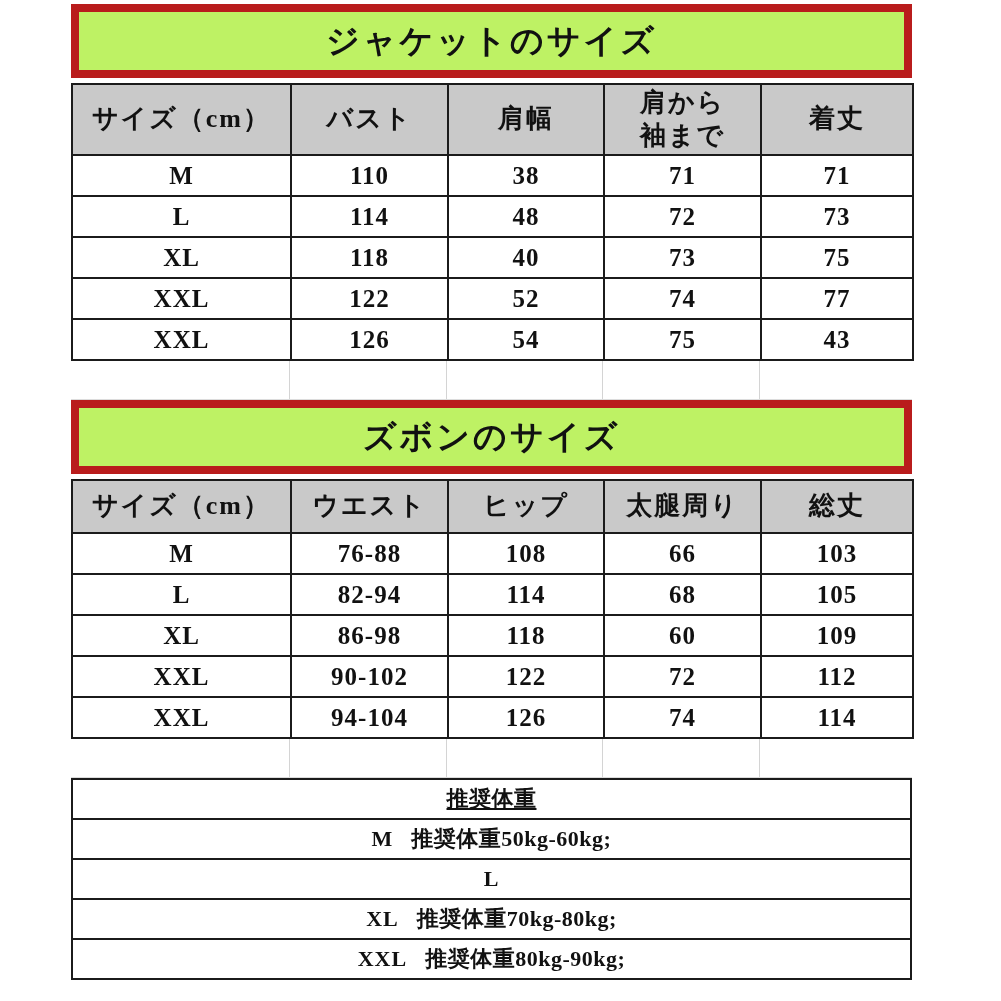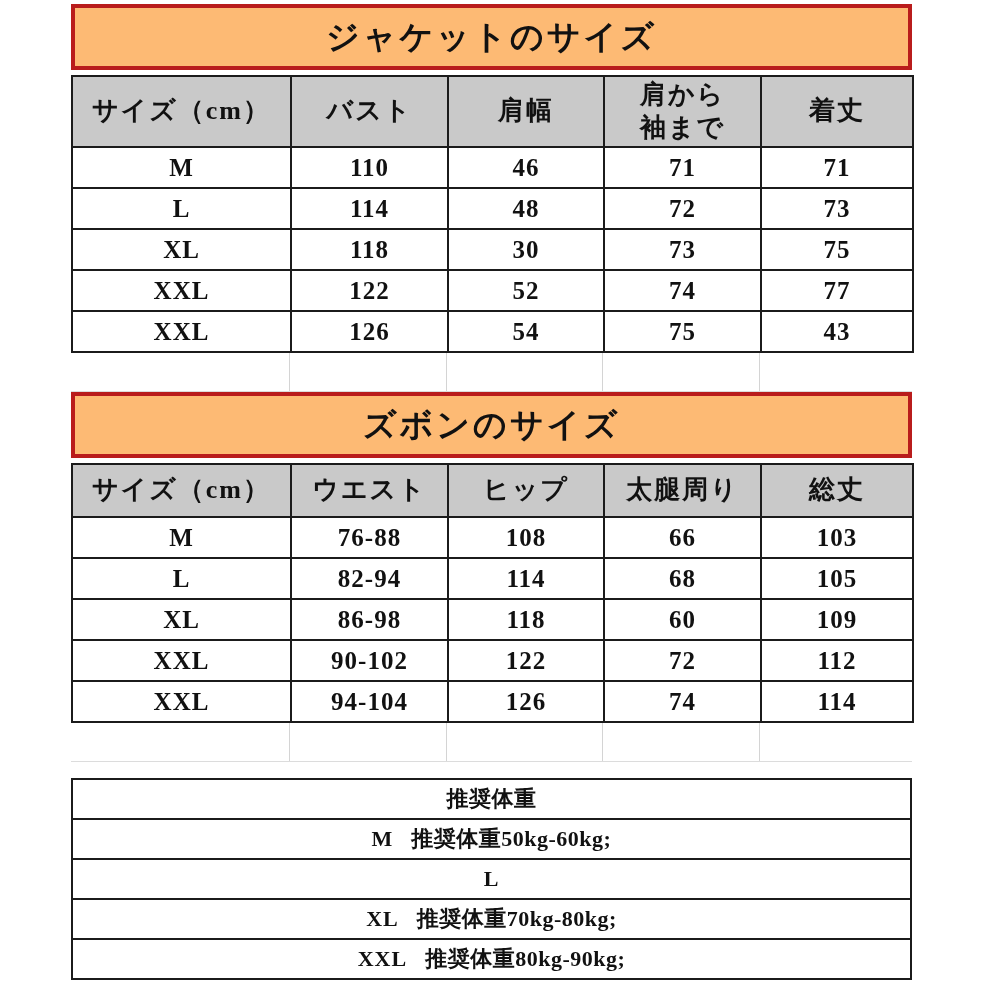--- a/index.html
+++ b/index.html
@@ -11,29 +11,29 @@
     font-family: "Liberation Serif", "DejaVu Serif", serif;
     color: #111111;
   }
   .sheet {
     position: absolute;
     left: 71px;
     top: 4px;
     width: 841px;
   }
   .title-box {
-    border: 4px solid #b91c1c;
+    border: 8px solid #b91c1c;
     height: 58px;
     display: flex;
     align-items: center;
     justify-content: center;
     font-size: 33px;
     font-weight: bold;
     letter-spacing: 3px;
-    background: #fdba74;
+    background: #bef264;
   }
   .gap5 { height: 5px; }
 
   table.sizes {
     border-collapse: collapse;
     table-layout: fixed;
     width: 100%;
   }
   table.sizes th, table.sizes td {
     border: 2px solid #1b1b1b;
@@ -76,21 +76,21 @@
     height: 38px;
     margin-top: -2px;
     display: flex;
     align-items: center;
     justify-content: center;
     column-gap: 18px;
     font-size: 22px;
     font-weight: bold;
     background: #ffffff;
   }
-  .weight-row:first-child { margin-top: 16px; }
+  .weight-row:first-child { margin-top: 0; text-decoration: underline; }
   .w-label { letter-spacing: 1px; }
   .w-text  { letter-spacing: 0.5px; }
 </style>
 </head>
 <body>
 
 <div class="sheet">
 
   <div class="title-box">ジャケットのサイズ</div>
   <div class="gap5"></div>
@@ -108,35 +108,35 @@
         <th>サイズ（cm）</th>
         <th>バスト</th>
         <th>肩幅</th>
         <th>肩から
 袖まで</th>
         <th>着丈</th>
       </tr>
       <tr class="body">
         <td>M</td>
         <td>110</td>
-        <td>46</td>
+        <td>38</td>
         <td>71</td>
         <td>71</td>
       </tr>
       <tr class="body">
         <td>L</td>
         <td>114</td>
         <td>48</td>
         <td>72</td>
         <td>73</td>
       </tr>
       <tr class="body">
         <td>XL</td>
         <td>118</td>
-        <td>30</td>
+        <td>40</td>
         <td>73</td>
         <td>75</td>
       </tr>
       <tr class="body">
         <td>XXL</td>
         <td>122</td>
         <td>52</td>
         <td>74</td>
         <td>77</td>
       </tr>

